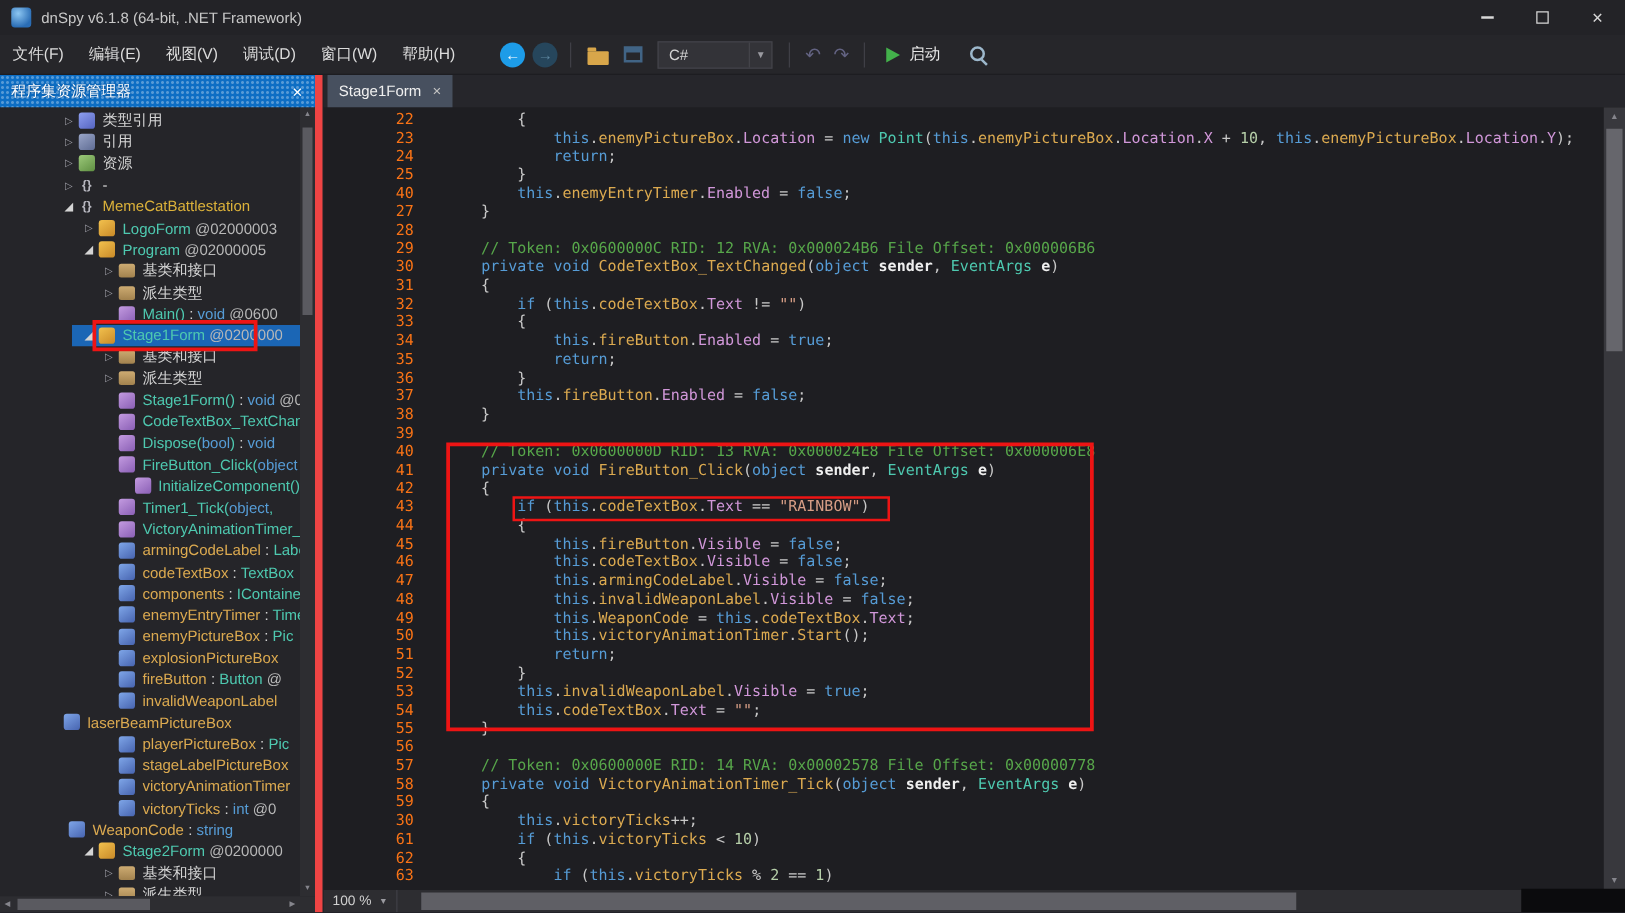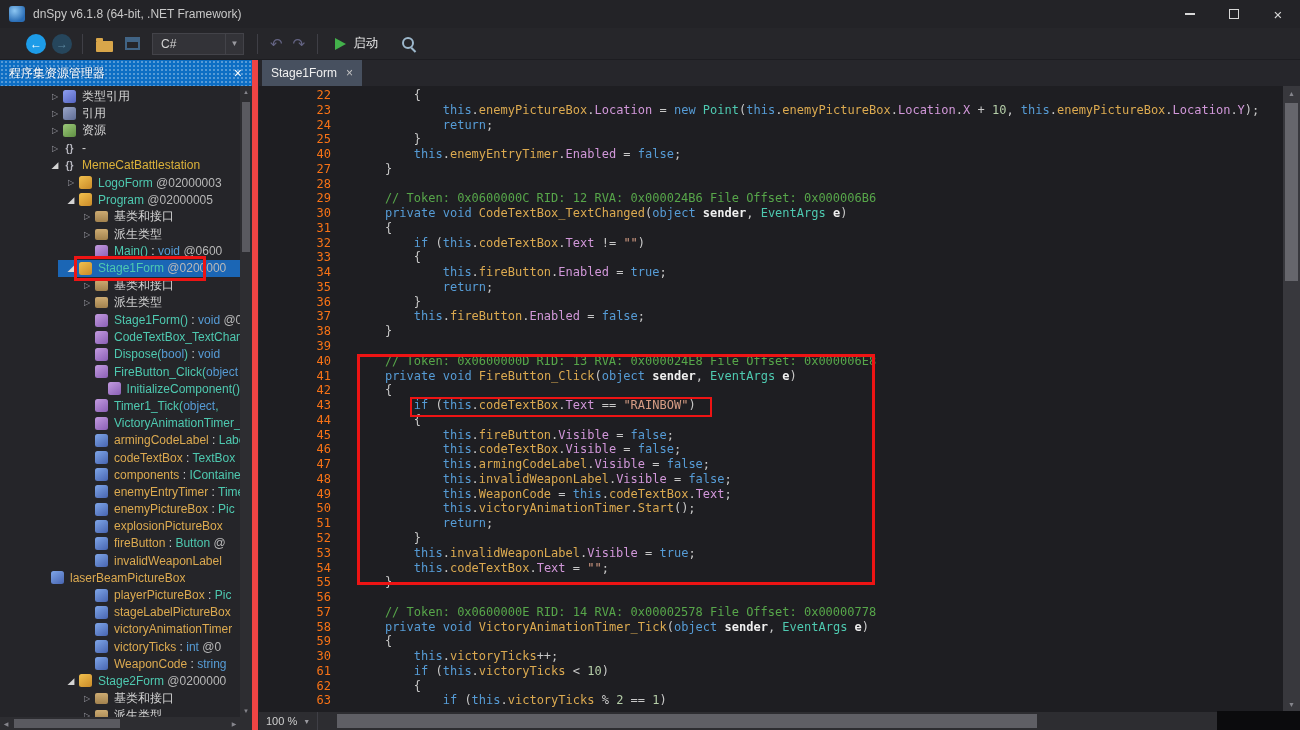--- a/index.html
+++ b/index.html
@@ -120,20 +120,28 @@
       <div class="win-btn">
           <span class="max-glyph"></span>
         </div>
       <div class="win-btn">
           <span>×</span>
         </div>
     </div>
   </div>
 
   <div class="menubar">
+    <div class="menus">
+        <div class="menu-item">文件(F)</div>
+        <div class="menu-item">编辑(E)</div>
+        <div class="menu-item">视图(V)</div>
+        <div class="menu-item">调试(D)</div>
+        <div class="menu-item">窗口(W)</div>
+        <div class="menu-item">帮助(H)</div>
+      </div>
     <div class="tool-circle back">
         <span>←</span>
       </div>
     <div class="tool-circle fwd">
         <span>→</span>
       </div>
     <span class="tsep"></span>
     <span class="icon-openfolder"></span>
     <span class="icon-layout"></span>
     <div class="combo">
@@ -313,21 +321,21 @@
         <div class="tree-row" style="padding-left: 80px;">
           <span class="expander"></span>
           <span class="ti ti-field"></span>
           <span class="tlabel"><span class="tc-orange">victoryAnimationTimer</span></span>
         </div>
         <div class="tree-row" style="padding-left: 80px;">
           <span class="expander"></span>
           <span class="ti ti-field"></span>
           <span class="tlabel"><span class="tc-orange">victoryTicks</span><span class="tc-plain"> : </span><span class="tc-blue">int</span><span class="tc-addr"> @0</span></span>
         </div>
-        <div class="tree-row" style="padding-left: 80px;">
+        <div class="tree-row" style="padding-left: 40px;">
           <span class="expander"></span>
           <span class="ti ti-field"></span>
           <span class="tlabel"><span class="tc-orange">WeaponCode</span><span class="tc-plain"> : </span><span class="tc-blue">string</span></span>
         </div>
         <div class="tree-row" style="padding-left: 64px;">
           <span class="expander open">◢</span>
           <span class="ti ti-class"></span>
           <span class="tlabel"><span class="tc-teal">Stage2Form</span><span class="tc-addr"> @0200000</span></span>
         </div>
         <div class="tree-row" style="padding-left: 80px;">

